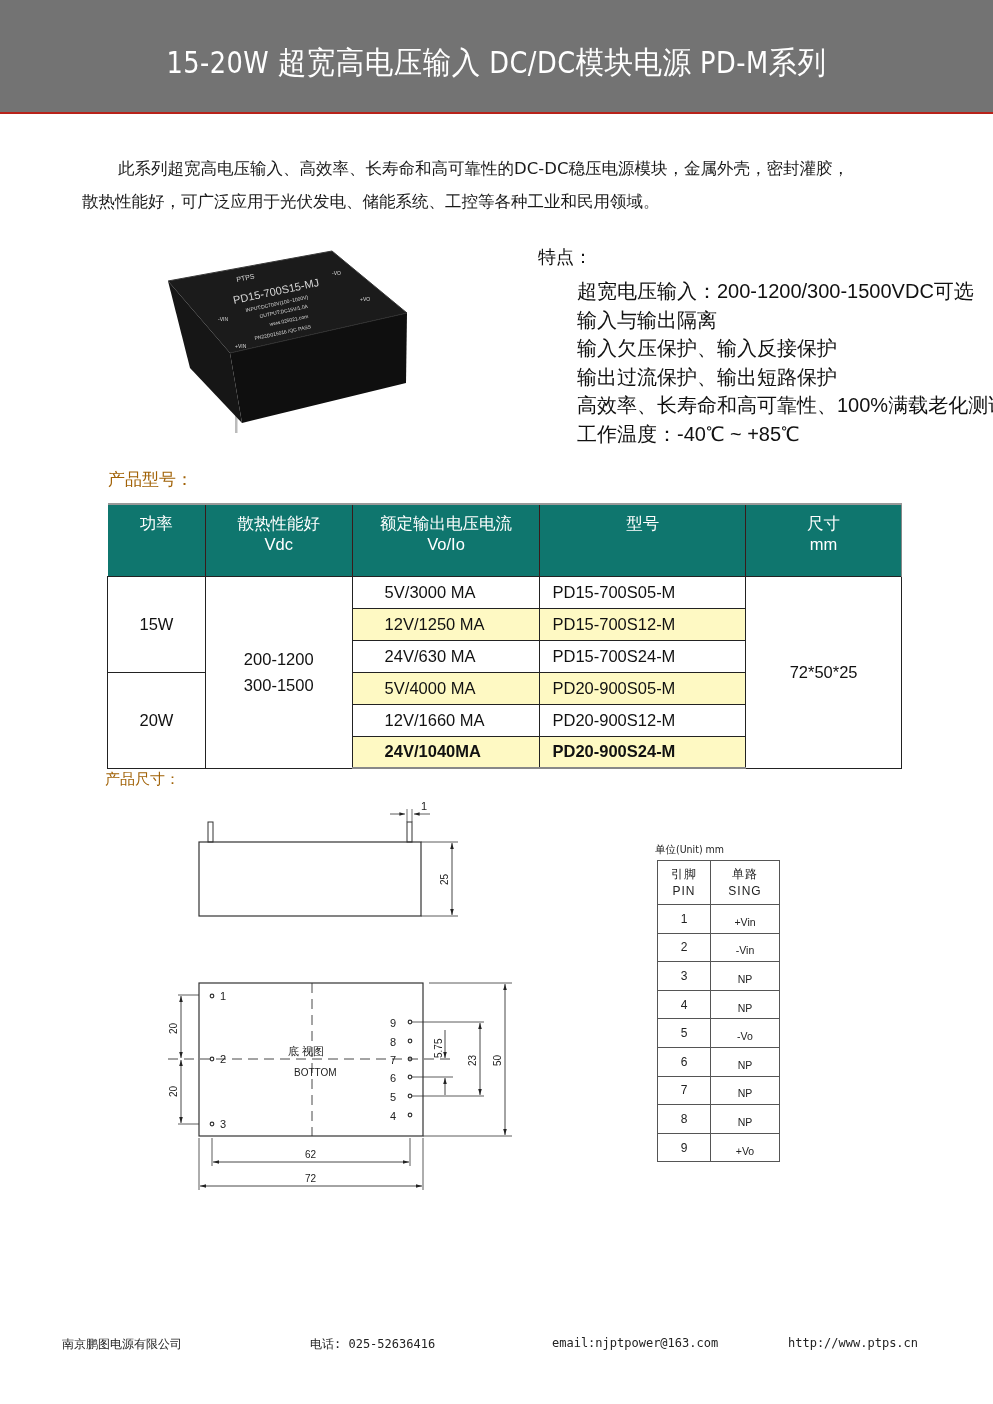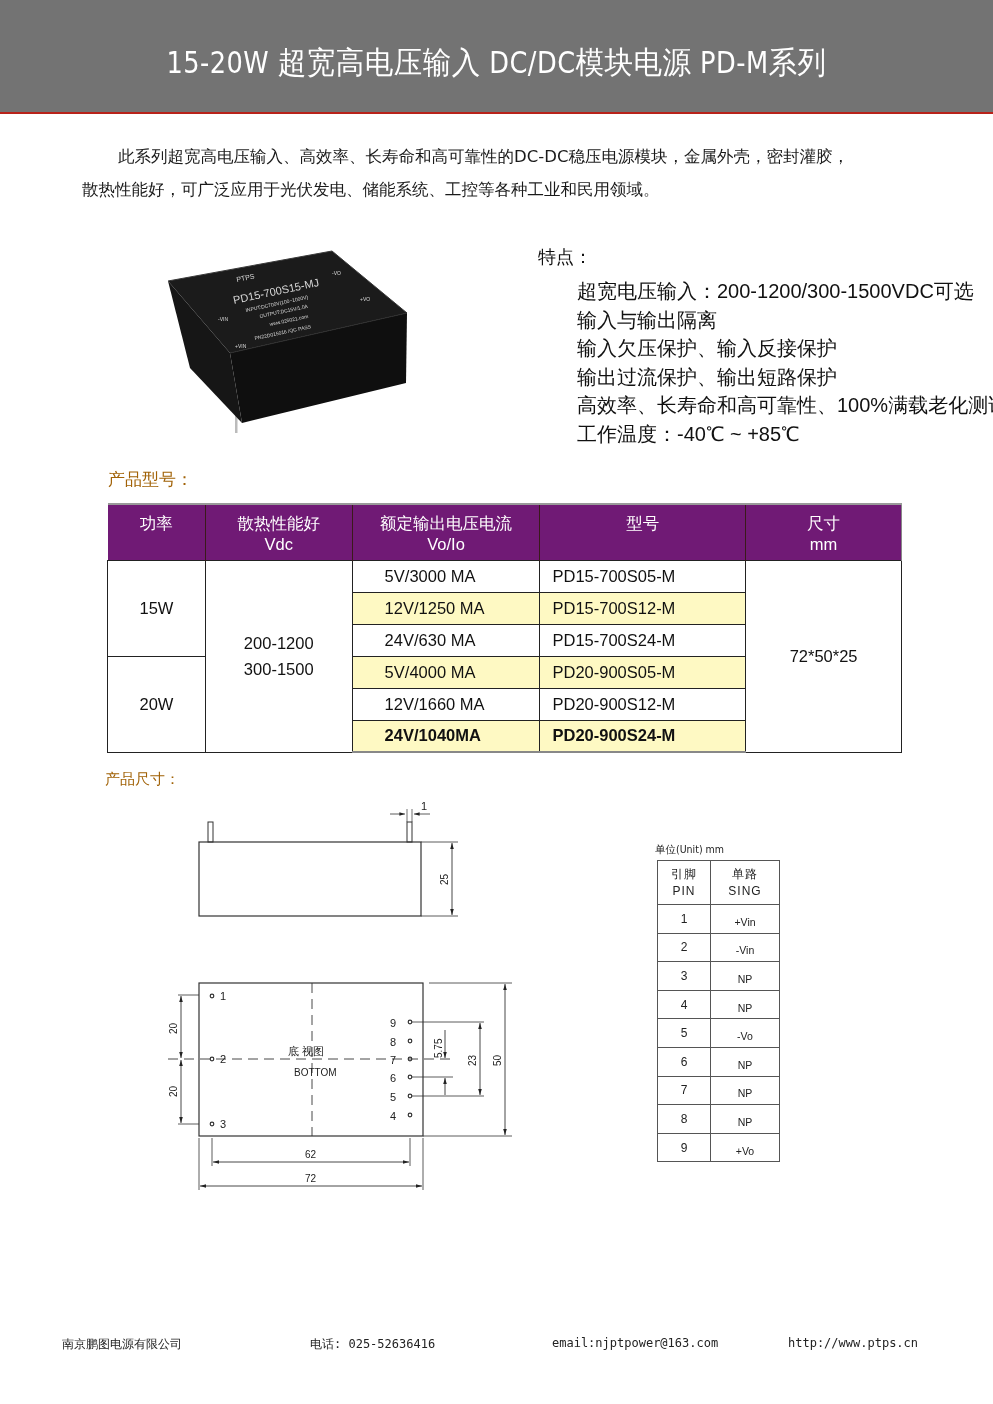--- a/index.html
+++ b/index.html
@@ -3,34 +3,34 @@
 <meta charset="utf-8">
 <style>
   * { box-sizing: border-box; margin: 0; padding: 0; }
   html, body { width: 993px; height: 1404px; background: #ffffff; overflow: hidden; }
   body { position: relative; font-family: "DejaVu Sans", sans-serif; color: #111; }
 
   .banner { position: absolute; left: 0; top: 0; width: 993px; height: 114px; background: #737373; border-bottom: 2px solid #b8221a; }
   .banner-title { position: absolute; left: 0; width: 993px; top: 42px; text-align: center; color: #fff; font-family: "DejaVu Sans Condensed", "DejaVu Sans", sans-serif; font-size: 31px; letter-spacing: 0.5px; transform: scaleX(0.92); }
 
   .intro { position: absolute; left: 82px; top: 140px; width: 840px; font-size: 16.5px; line-height: 33px; color: #1a1a1a; transform-origin: left top; }
-  .intro p { text-indent: 36px; }
+  .intro p { text-indent: 36px; margin-top: 12px; }
 
   .photo { position: absolute; left: 160px; top: 248px; width: 255px; height: 185px; }
 
   .features { position: absolute; left: 538px; top: 245px; font-family: "Liberation Sans", sans-serif; color: #111; }
   .features h3 { font-size: 18px; font-weight: normal; margin-bottom: 4px; height: 28px; }
   .features li { list-style: none; font-size: 20px; height: 28.5px; line-height: 28.5px; white-space: nowrap; margin-left: 39px; }
 
   .section-label { position: absolute; font-size: 17px; color: #a16207; }
   .sl-models { left: 108px; top: 468px; }
   .sl-dims { left: 105px; top: 770px; font-size: 15px; }
 
   table.models { position: absolute; left: 107px; top: 503px; width: 795px; border-collapse: collapse; font-family: "Liberation Sans", sans-serif; font-size: 16.5px; }
-  table.models th { background: #701a75; color: #fff; font-weight: normal; height: 56px; vertical-align: top; padding-top: 8px; line-height: 21px; border-right: 1px solid #3a1a1a; border-top: 2px solid #999; }
+  table.models th { background: #0f766e; color: #fff; font-weight: normal; height: 72px; vertical-align: top; padding-top: 8px; line-height: 21px; border-right: 1px solid #3a1a1a; border-top: 2px solid #999; }
   table.models th:last-child { border-right: 1px solid #888; }
   table.models td { border: 1px solid #222; height: 32px; padding: 0; }
   table.models td.c { text-align: center; }
   table.models td.l { padding-left: 32px; }
   table.models td.l2 { padding-left: 12px; }
   table.models tr.alt td.hl { background: #fef9c3; }
   table.models tr:last-child td { border-bottom: 2px solid #888; font-weight: bold; }
 
   .drawing { position: absolute; left: 0; top: 0; width: 993px; height: 1404px; pointer-events: none; }
   .drawing text { font-family: "Liberation Sans", sans-serif; fill: #222; }

